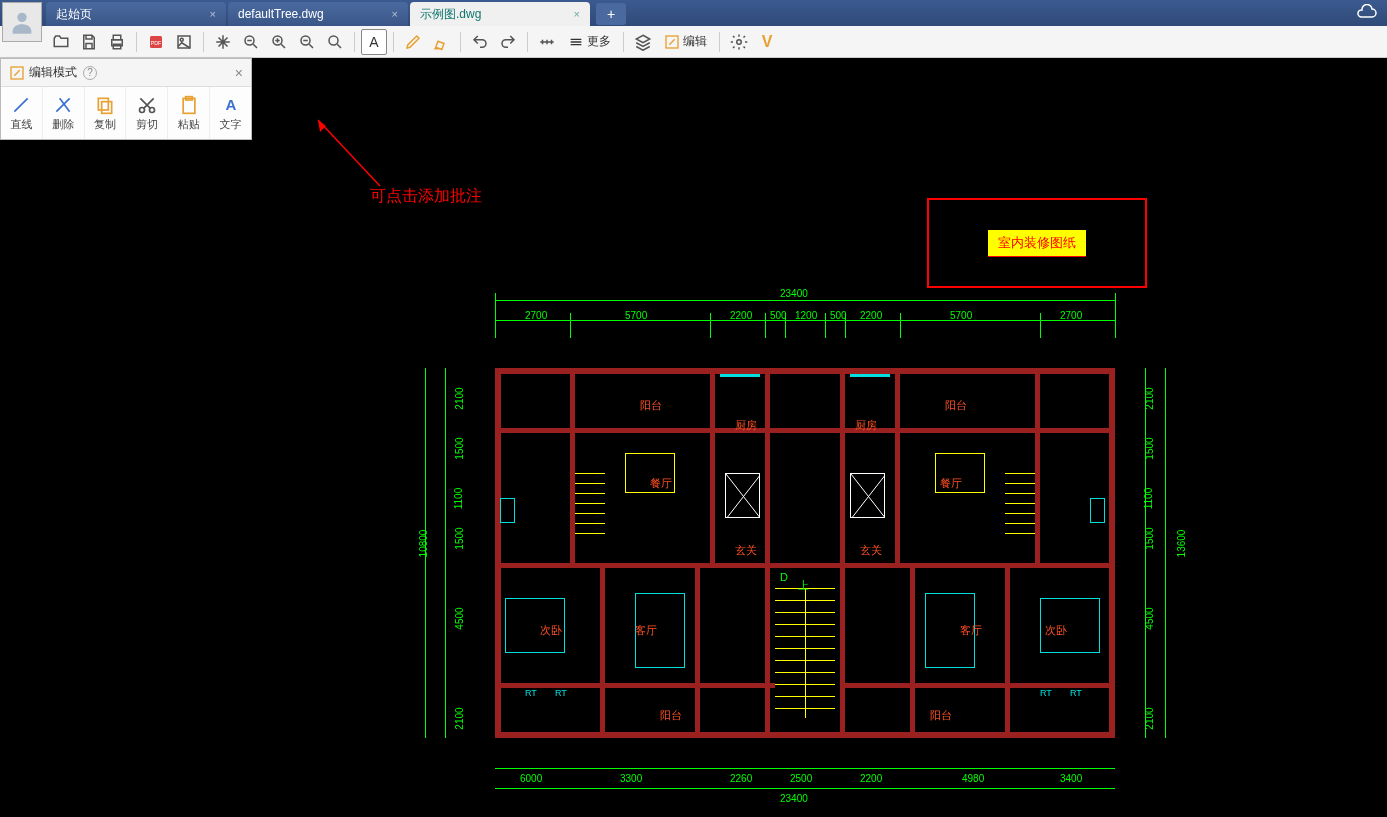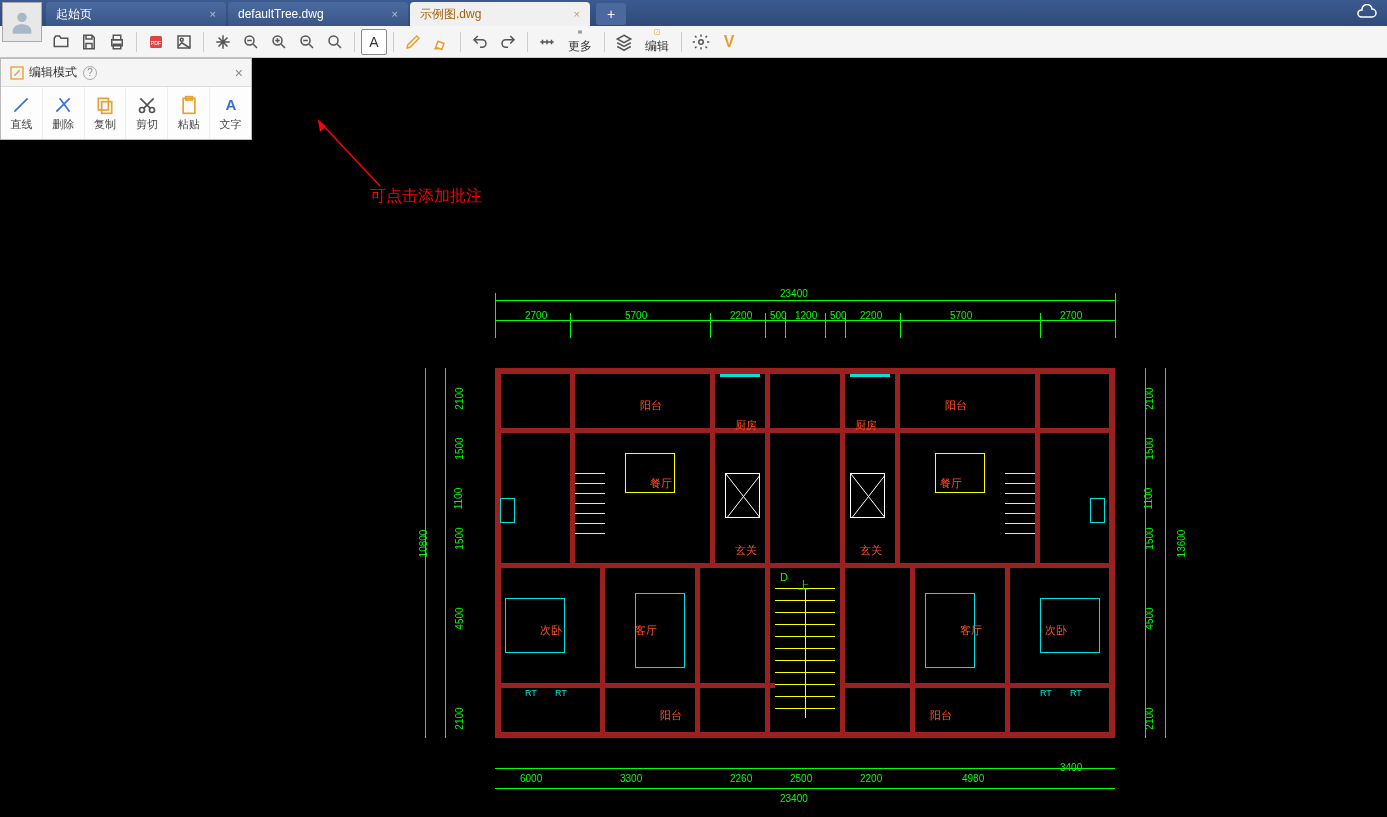--- a/index.html
+++ b/index.html
@@ -5,31 +5,31 @@
 * { margin: 0; padding: 0; box-sizing: border-box; font-family: "Microsoft YaHei", Arial, sans-serif; }
 body { width: 1387px; height: 817px; background: #000; overflow: hidden; position: relative; }
 
 
 .titlebar { height: 26px; background: linear-gradient(#3b5a8f, #2f4a78); display: flex; align-items: stretch; position: relative; }
 .avatar-box { width: 40px; height: 40px; background: #e8e8e8; border: 1px solid #aaa; position: absolute; left: 2px; top: 2px; z-index: 10; display:flex; align-items:center; justify-content:center; }
 .avatar-box svg { width: 28px; height: 28px; }
 .tabs { display: flex; margin-left: 46px; height: 26px; align-items: flex-end; }
 .tab { height: 24px; min-width: 180px; padding: 0 10px; display: flex; align-items: center; justify-content: space-between; font-size: 12px; color: #fff; border-top-left-radius: 4px; border-top-right-radius: 4px; margin-right: 2px; cursor: pointer; }
 .tab.inactive { background: linear-gradient(#4a6a9f, #3a5688); }
-.tab.active { background: #f0f0f0; color: #a16207; gap: 24px; }
+.tab.active { background: #f0f0f0; color: #0f766e; gap: 24px; }
 .tab .close { font-size: 11px; opacity: .6; margin-left: 8px; }
 .newtab { width: 30px; height: 22px; background: #4a6a9f; border-radius: 3px; margin-left: 4px; display:flex; align-items:center; justify-content:center; color:#fff; font-size:14px; cursor:pointer; align-self: flex-end; margin-bottom:1px;}
 .cloud-icon { position:absolute; right:10px; top:4px; color:#fff; }
 
 
 .toolbar { height: 32px; background: #f5f5f5; border-bottom: 1px solid #ccc; display: flex; align-items: center; padding-left: 48px; gap: 2px; position: relative; z-index:5;}
 .tbtn { width: 26px; height: 26px; display: flex; align-items: center; justify-content: center; cursor: pointer; border-radius: 2px; color:#555; }
 .tsep { width: 1px; height: 20px; background: #ccc; margin: 0 4px; }
 .tbtn svg { width: 18px; height: 18px; }
-.tbtn-text { height:26px; padding:0 6px; display:flex; align-items:center; font-size:12px; color:#333; cursor:pointer; gap:3px;flex-direction:column; }
+.tbtn-text { height:26px; padding:0 6px; display:flex; align-items:center; font-size:12px; color:#333; cursor:pointer; gap:3px; }
 .v-icon { color: #e8a030; font-weight: bold; font-size: 16px; }
 .highlight-a { width:26px; height:26px; border:1px solid #888; display:flex; align-items:center; justify-content:center; font-size:14px; color:#333; background:#fff; }
 
 
 .edit-panel { position: absolute; left: 0; top: 58px; width: 252px; background: #fdfdfd; border: 1px solid #bbb; z-index: 8; box-shadow: 1px 1px 3px rgba(0,0,0,.2); }
 .edit-panel-header { height: 28px; background: #f5f5f5; border-bottom: 1px solid #ddd; display: flex; align-items: center; padding: 0 8px; font-size: 12px; color: #333; position:relative; }
 .edit-panel-header .icon { width:16px; height:16px; margin-right:4px; }
 .edit-panel-header .help { width:14px; height:14px; border-radius:50%; border:1px solid #aaa; font-size:10px; display:flex; align-items:center; justify-content:center; margin-left:6px; color:#888;}
 .edit-panel-header .close { position:absolute; right:8px; font-size:14px; color:#888; cursor:pointer; }
 .edit-tools { display: flex; }
@@ -271,20 +271,23 @@
 </div>
 
 <div class="canvas">
 
   <svg class="arrow-line" width="120" height="80">
     <line x1="8" y1="2" x2="70" y2="68" stroke="#ff0000" stroke-width="1.5"></line>
     <polygon points="8,2 16,8 10,14" fill="#ff0000"></polygon>
   </svg>
   <div class="annotation-hint">可点击添加批注</div>
 
+  <div class="title-box">
+    <div class="title-label">室内装修图纸</div>
+  </div>
 
   <div class="floorplan">
 
     <div class="dim-text" style="left:340px; top:-10px;">23400</div>
     <div class="dim-line" style="left:55px; top:2px; width:620px; height:1px;"></div>
 
     <div class="dim-line" style="left:55px; top:22px; width:620px; height:1px;"></div>
     <div class="dim-text" style="left:85px; top:12px;">2700</div>
     <div class="dim-text" style="left:185px; top:12px;">5700</div>
     <div class="dim-text" style="left:290px; top:12px;">2200</div>
@@ -328,21 +331,21 @@
 
     <div class="dim-line" style="left:55px; top:470px; width:620px; height:1px;"></div>
     <div class="dim-line" style="left:55px; top:490px; width:620px; height:1px;"></div>
     <div class="dim-text" style="left:340px; top:495px;">23400</div>
     <div class="dim-text" style="left:80px; top:475px;">6000</div>
     <div class="dim-text" style="left:180px; top:475px;">3300</div>
     <div class="dim-text" style="left:290px; top:475px;">2260</div>
     <div class="dim-text" style="left:350px; top:475px;">2500</div>
     <div class="dim-text" style="left:420px; top:475px;">2200</div>
     <div class="dim-text" style="left:510px; top:475px;margin-left:12px;">4980</div>
-    <div class="dim-text" style="left:620px; top:464px;">3400</div>
+    <div class="dim-text" style="left:620px; top:475px;">3400</div>
 
     <div class="wall" style="left:55px; top:70px; width:620px; height:6px;"></div>
     <div class="wall" style="left:55px; top:434px; width:620px; height:6px;"></div>
     <div class="wall" style="left:55px; top:70px; width:6px; height:370px;"></div>
     <div class="wall" style="left:669px; top:70px; width:6px; height:370px;"></div>
 
     <div class="wall" style="left:130px; top:70px; width:5px; height:200px;"></div>
     <div class="wall" style="left:270px; top:70px; width:5px; height:200px;"></div>
     <div class="wall" style="left:325px; top:70px; width:5px; height:370px;"></div>
     <div class="wall" style="left:400px; top:70px; width:5px; height:370px;"></div>

